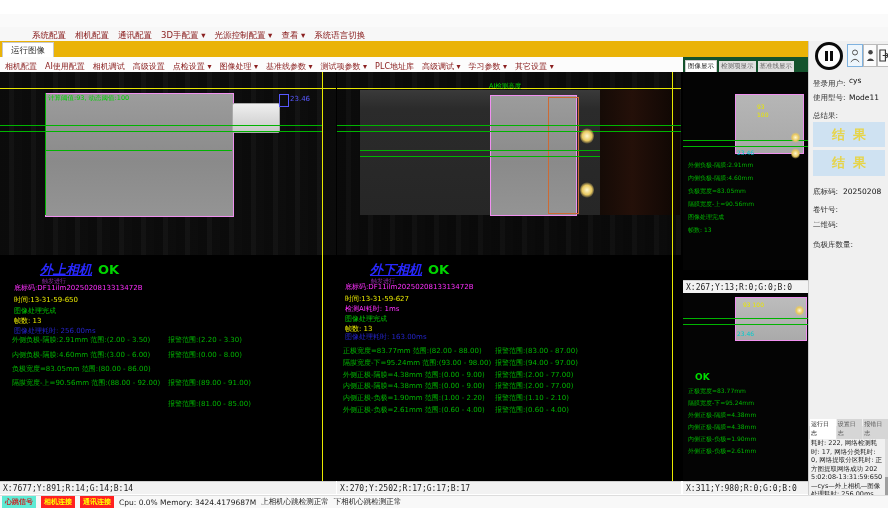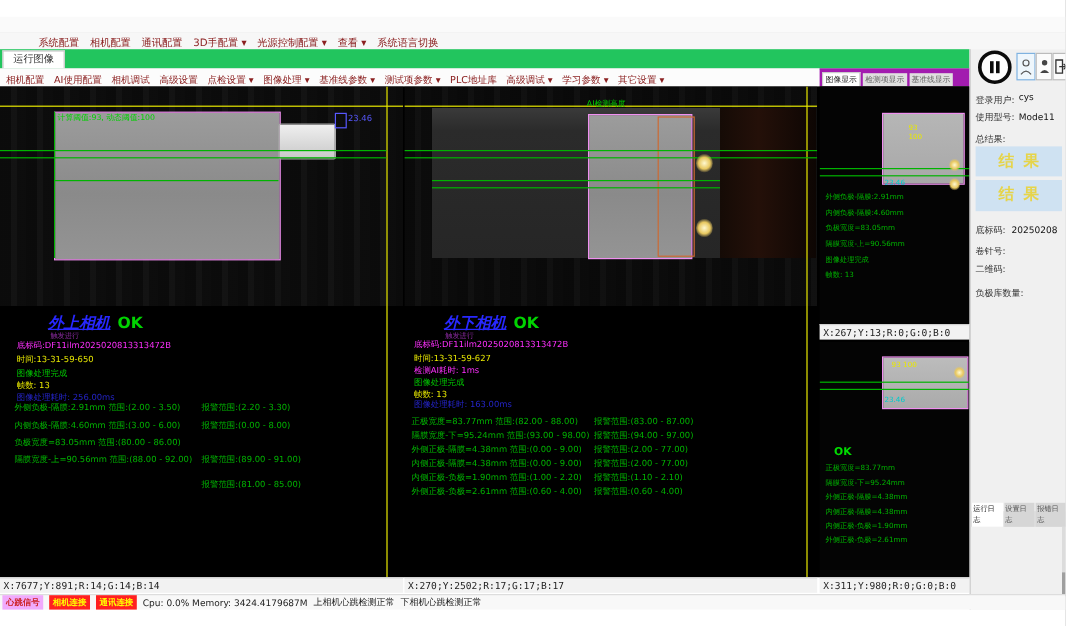--- a/index.html
+++ b/index.html
@@ -6,27 +6,27 @@
   .app{position:relative;width:888px;height:522px;background:#ffffff;font-family:"DejaVu Sans",sans-serif;overflow:hidden;}
   .abs{position:absolute;}
   .t{position:absolute;white-space:nowrap;line-height:1;}
   
   .titlebar{position:absolute;left:0;top:14px;width:888px;height:13px;background:#fafafa;border-bottom:1px solid #e4e4e4;}
   .title-text{position:absolute;left:5px;top:18px;font-size:8px;color:#555;}
   .menubar{position:absolute;left:0;top:27px;width:888px;height:14px;background:#f7f7f7;}
   .menu-items{position:absolute;left:32px;top:3px;display:flex;gap:9px;}
   .menu-item{font-size:8.5px;color:#8b2020;cursor:default;}
   .logo{position:absolute;left:4px;top:24px;width:20px;height:17px;}
-  .tabstrip{position:absolute;left:0;top:41px;width:808px;height:16px;background:#22c55e;border-bottom:1px solid #d5d5d5;}
+  .tabstrip{position:absolute;left:0;top:41px;width:808px;height:16px;background:#eab308;border-bottom:1px solid #d5d5d5;}
   .tab-active{position:absolute;left:2px;top:1px;height:14px;padding:0 8px;background:#ffffff;border:1px solid #c9c9c9;border-bottom:none;font-size:8.5px;color:#333;line-height:14px;}
   .toolbar{position:absolute;left:0;top:57px;width:683px;height:15px;background:#fcfcfc;border-bottom:1px solid #e0e0e0;}
   .tool-items{position:absolute;left:5px;top:4px;display:flex;gap:8px;}
   .tool-item{font-size:8px;color:#8b2020;cursor:default;}
   
-  .minitabs{position:absolute;left:683px;top:57px;width:125px;height:15px;background:#a21caf;display:flex;align-items:flex-end;gap:2px;padding-left:2px;box-sizing:border-box;}
+  .minitabs{position:absolute;left:683px;top:57px;width:125px;height:15px;background:#14532d;display:flex;align-items:flex-end;gap:2px;padding-left:2px;box-sizing:border-box;}
   .minitab{font-size:6.5px;color:#666;padding:1px 2px;background:#e0e0e0;}
   .minitab.sel{background:#ffffff;color:#222;border:1px solid #cccccc;border-bottom:none;}
   
   .stage{position:absolute;left:0;top:72px;width:808px;height:409px;background:#000;}
   .panel{position:absolute;overflow:hidden;}
   .stripes{background:repeating-linear-gradient(90deg,#0e0e0e 0px,#0e0e0e 9px,#181818 9px,#181818 14px,#101010 14px,#101010 22px);}
   .yline-h{position:absolute;height:1px;background:#e8e800;}
   .yline-v{position:absolute;width:1px;background:#e8e800;}
   .gline-h{position:absolute;height:1px;background:#00b400;}
   .gline-v{position:absolute;width:1px;background:#00b400;}
@@ -62,21 +62,21 @@
   .result-box{position:absolute;left:4px;width:72px;background:#cfe2f2;text-align:center;color:#e6d44a;font-weight:bold;font-size:13px;letter-spacing:8px;text-indent:8px;line-height:25px;}
   .logtabs{position:absolute;left:0;top:385px;width:80px;height:13px;background:#e0e0e0;display:flex;gap:1px;align-items:flex-end;padding-left:1px;box-sizing:border-box;}
   .logtab{font-size:6px;color:#555;padding:1px 1px;background:#d6d6d6;}
   .logtab.sel{background:#ffffff;color:#222;}
   .logtext{position:absolute;left:2px;top:398px;width:72px;height:68px;font-size:6.5px;line-height:8.5px;color:#222;overflow:hidden;word-break:break-all;}
   .scrollbar{position:absolute;left:76px;top:398px;width:3px;height:68px;background:#dcdcdc;}
   .scrollthumb{position:absolute;left:0;top:38px;width:3px;height:20px;background:#9f9f9f;}
   
   .statusbar{position:absolute;left:0;top:495px;width:888px;height:13px;background:#f8f8f8;border-top:1px solid #ddd;box-sizing:border-box;display:flex;align-items:center;gap:5px;padding-left:2px;}
   .badge{font-size:7px;padding:1px 3px;font-weight:bold;}
-  .badge.b1{background:#f0abfc;color:#cc2020;}
+  .badge.b1{background:#5eead4;color:#cc2020;}
   .badge.b2{background:#ff2020;color:#ffff00;}
   .sb-text{font-size:7.5px;color:#222;}
 </style>
 </head>
 <body>
 
 <div class="app">
 
   <div class="titlebar">
     <span class="title-text">CYS-视觉检测系统</span>
@@ -229,21 +229,21 @@
       <span class="t" style="left:12px;top:88px;color:#00dd00;font-size:9px;font-weight:bold;">OK</span>
       <span class="t c-tiny-grn" style="left:5px;top:103px;">正极宽度=83.77mm</span>
       <span class="t c-tiny-grn" style="left:5px;top:115px;">隔膜宽度-下=95.24mm</span>
       <span class="t c-tiny-grn" style="left:5px;top:127px;">外侧正极-隔膜=4.38mm</span>
       <span class="t c-tiny-grn" style="left:5px;top:139px;">内侧正极-隔膜=4.38mm</span>
       <span class="t c-tiny-grn" style="left:5px;top:151px;">内侧正极-负极=1.90mm</span>
       <span class="t c-tiny-grn" style="left:5px;top:163px;">外侧正极-负极=2.61mm</span>
     </div>
   </div>
 
-  <div class="coordbar" style="left:683px;top:270px;width:125px;">
+  <div class="coordbar" style="left:683px;top:280px;width:125px;">
     <span>X:267;Y:13;R:0;G:0;B:0</span>
   </div>
   <div class="coordbar" style="left:0;top:481px;width:336px;">
     <span>X:7677;Y:891;R:14;G:14;B:14</span>
   </div>
   <div class="coordbar" style="left:337px;top:481px;width:344px;">
     <span>X:270;Y:2502;R:17;G:17;B:17</span>
   </div>
   <div class="coordbar" style="left:683px;top:481px;width:125px;">
     <span>X:311;Y:980;R:0;G:0;B:0</span>
@@ -283,20 +283,21 @@
     <span class="sb-value" style="left:34px;top:146px;">20250208</span>
     <span class="sb-label" style="left:4px;top:164px;">卷针号:</span>
     <span class="sb-label" style="left:4px;top:179px;">二维码:</span>
     <span class="sb-label" style="left:4px;top:199px;">负极库数量:</span>
 
     <div class="logtabs">
       <span class="logtab sel">运行日志</span>
       <span class="logtab">设置日志</span>
       <span class="logtab">报错日志</span>
     </div>
+    <div class="logtext">耗时: 222, 网络检测耗时: 17, 网络分类耗时: 0, 网络提取分区耗时: 正方图提取网络成功 2025:02:08-13:31:59:650—cys—外上相机—图像处理耗时: 256.00ms</div>
     <div class="scrollbar">
       <div class="scrollthumb"></div>
     </div>
   </div>
 
   <div class="statusbar">
     <span class="badge b1">心跳信号</span>
     <span class="badge b2">相机连接</span>
     <span class="badge b2">通讯连接</span>
     <span class="sb-text">Cpu: 0.0% Memory: 3424.4179687M</span>

